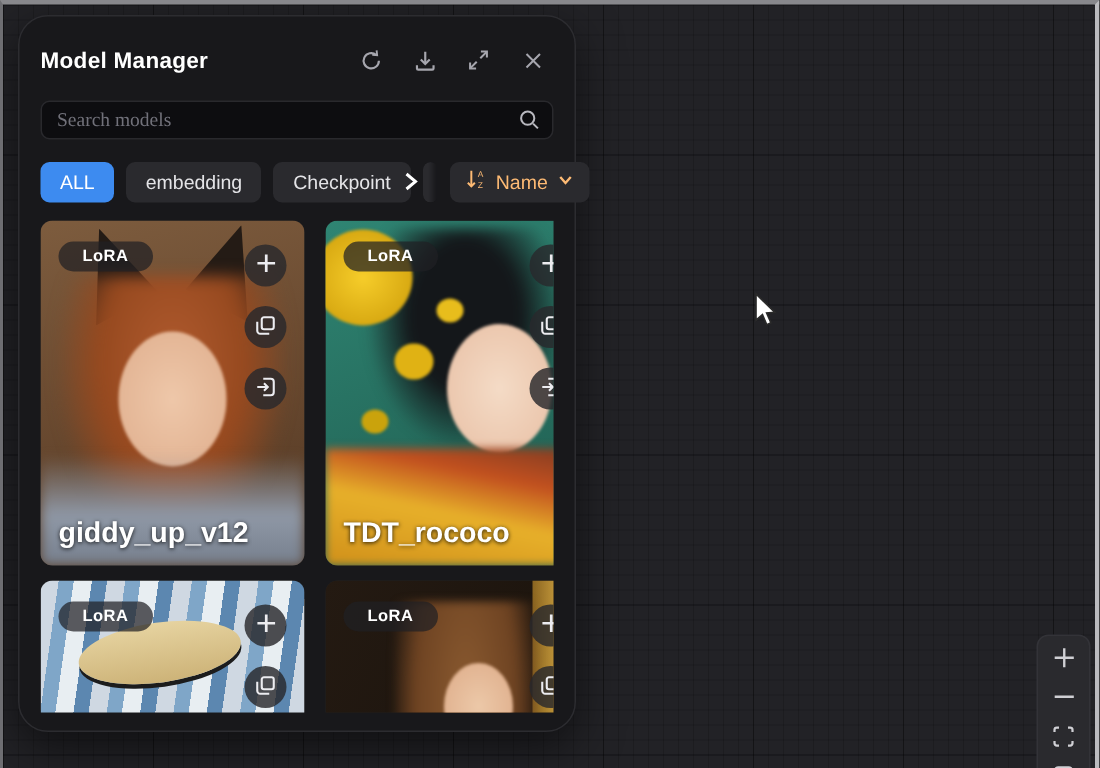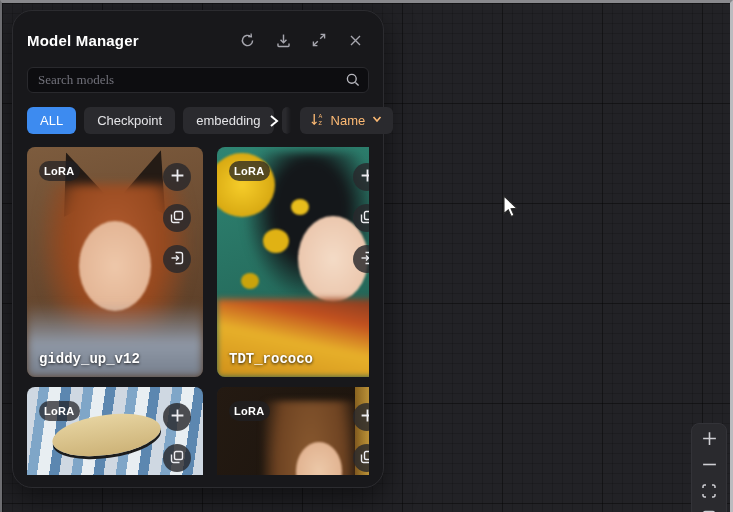--- a/index.html
+++ b/index.html
@@ -38,21 +38,21 @@
   .search-input{
     width:100%; height:26px; background:var(--input-bg,#0d0d10);
     border:1px solid #29292d; border-radius:6px; color:#d4d4d8;
     font-size:13px; padding:0 30px 0 10px; outline:none;
     font-family:Liberation Serif, serif;
   }
   .search-input::placeholder{ color:#71717a; }
   .search-icon{ position:absolute; right:8px; top:5px; color:#b8b8bf; }
 
   
-  .filter-row{ position:relative; display:flex; gap:8px; margin-top:14px; flex:0 0 auto; height:28px;}
+  .filter-row{ position:relative; display:flex; align-items:center; gap:8px; margin-top:14px; flex:0 0 auto; height:28px;}
   .chip{
     height:27px; padding:0 13px; border:none; border-radius:6px;
     background:var(--chip-bg,#2a2a2e); color:#e4e4e7; font-size:13px; cursor:pointer; white-space:nowrap;
     font-family:"Liberation Sans", sans-serif;
   }
   .chip.active{ background:var(--accent,#3d8bf0); color:#fff; }
   .chip.truncated{
     width:58px; padding:0 0 0 10px; overflow:hidden; text-align:left; color:#87878f;
     -webkit-mask-image:linear-gradient(to right,#000 35%, transparent 92%);
     mask-image:linear-gradient(to right,#000 35%, transparent 92%);
@@ -65,25 +65,25 @@
   }
 
   
   .cards{ margin-top:12px; flex:1 1 auto; overflow:hidden;
     display:grid; grid-template-columns:176px 176px; grid-auto-rows:230px; gap:10px 14px; }
   .card{ position:relative; width:176px; height:230px; border-radius:8px; overflow:hidden;
     background:#222; cursor:pointer; }
   .badge{
     position:absolute; left:12px; top:14px; z-index:3;
     background:rgba(32,32,36,.72); color:#fff; font-size:11px; font-weight:bold;
-    padding:4px 5px; border-radius:11px; letter-spacing:.3px;
+    padding:4px 16px; border-radius:11px; letter-spacing:.3px;
   }
   .card-title{
     position:absolute; left:12px; bottom:10px; z-index:3; color:#fff;
-    font-size:14px; font-weight:bold; text-shadow:0 1px 3px rgba(0,0,0,.85);font-family:Liberation Mono, monospace;
+    font-size:19px; font-weight:bold; text-shadow:0 1px 3px rgba(0,0,0,.85);
   }
   .card-actions{ position:absolute; right:12px; top:0; z-index:3; }
   .circle-btn{
     position:absolute; right:0; width:28px; height:28px; border-radius:50%;
     background:rgba(40,40,44,.82); border:none; color:#ececf0;
     display:flex; align-items:center; justify-content:center; cursor:pointer;
   }
   .cb-1{ top:16px; } .cb-2{ top:57px; } .cb-3{ top:98px; }
 
   
@@ -195,22 +195,22 @@
       <span class="search-icon">
         <svg width="16" height="16" viewBox="0 0 20 20" fill="none" stroke="currentColor" stroke-width="1.7">
           <circle cx="8.5" cy="8.5" r="5.5"></circle>
             <path d="M13 13l4 4"></path>
         </svg>
       </span>
     </div>
 
     <div class="filter-row">
       <button class="chip active">ALL</button>
+      <button class="chip">embedding</button>
       <button class="chip">Checkpoint</button>
-      <button class="chip">embedding</button>
       <button class="chip truncated">Hypernetwork</button>
       <span class="scroll-chevron">
         <svg width="14" height="16" viewBox="0 0 14 16" fill="none" stroke="currentColor" stroke-width="2">
           <polyline points="4,3 10,8 4,13"></polyline>
         </svg>
       </span>
       <button class="sort-btn">
         <span>
           <svg width="15" height="15" viewBox="0 0 16 16" fill="none" stroke="currentColor" stroke-width="1.4">
             <path d="M4.5 2v11"></path>

